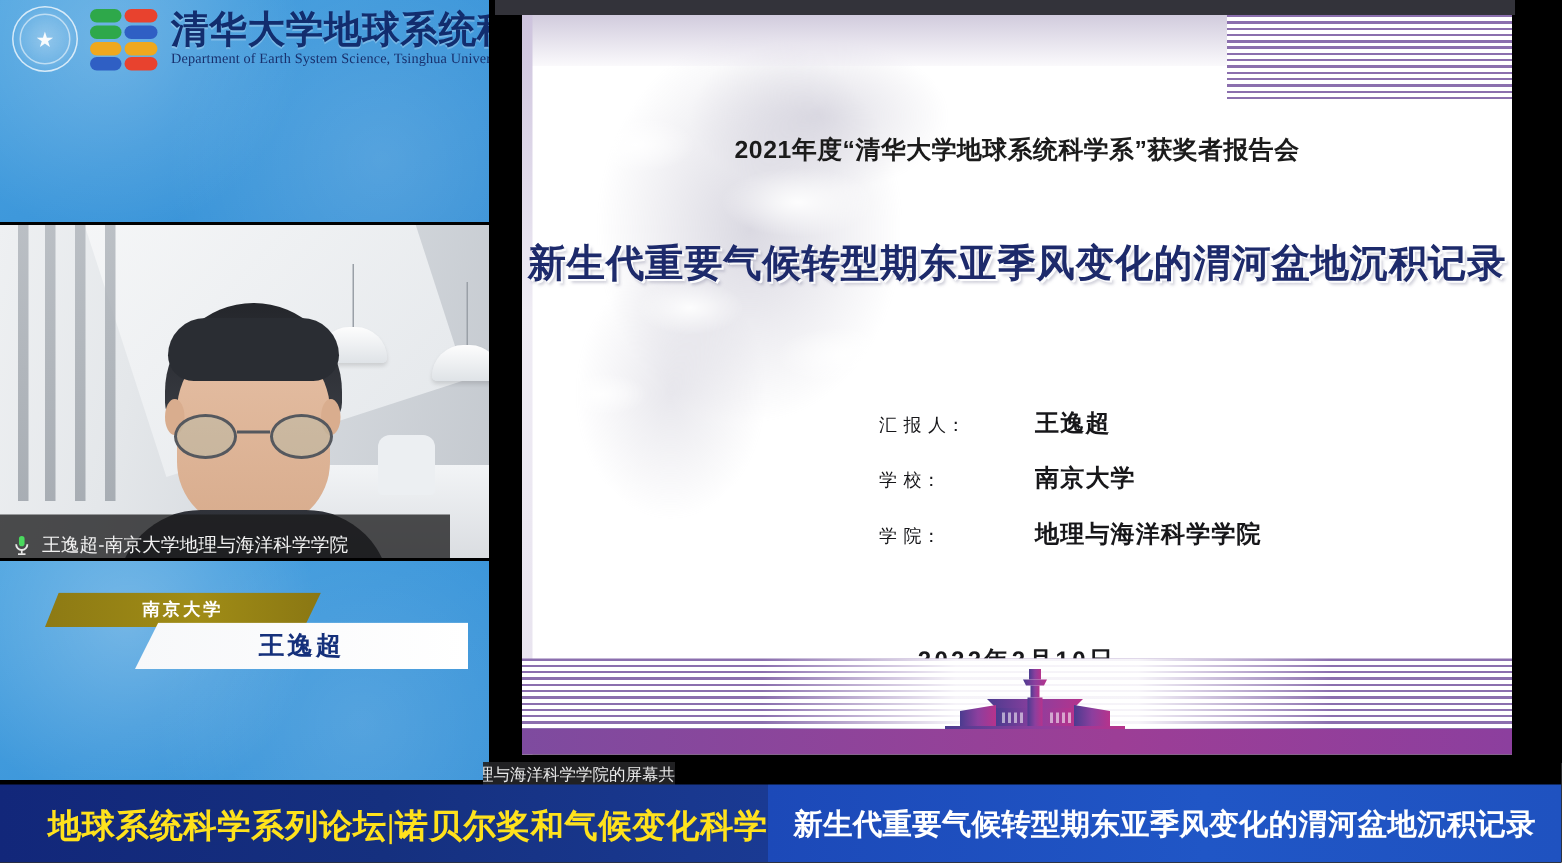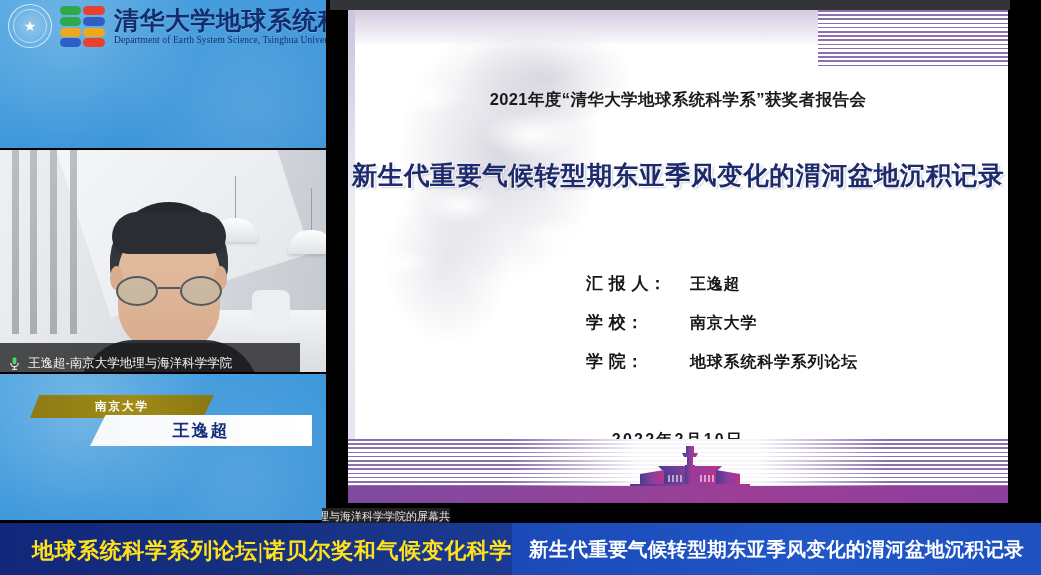--- a/index.html
+++ b/index.html
@@ -222,21 +222,21 @@
     font-size:16.5px; font-weight:bold; color:#1b1b1b; letter-spacing:.4px;
   }
   .slide-title {
     position:absolute; left:0; top:148px; width:660px; text-align:center;
     font-size:25.5px; font-weight:bold; color:#1d2a6b; letter-spacing:.6px;
     text-shadow:1.4px 1.4px 0 rgba(255,255,255,.92), 2.4px 2.4px 2px rgba(120,120,150,.35);
   }
   .info-block { position:absolute; left:238px; top:262px; }
   .info-row { display:flex; align-items:baseline; margin-bottom:16px; }
   .info-label {
-    width:104px; font-size:17px; font-weight:bold; color:#17171a;
+    width:104px; font-size:12px; font-weight:normal; color:#17171a;
     letter-spacing:.5px; white-space:nowrap;
   }
   .info-value { font-size:16px; font-weight:bold; color:#17171a; letter-spacing:.8px; white-space:nowrap; }
   .slide-date {
     position:absolute; left:0; top:420px; width:660px; text-align:center;
     font-size:16px; font-weight:bold; color:#18181b; letter-spacing:2.2px;
   }
 
   
   #share-tip {
@@ -366,21 +366,21 @@
       <div class="info-row">
         <div class="info-label">汇 报 人：</div>
         <div class="info-value">王逸超</div>
       </div>
       <div class="info-row">
         <div class="info-label">学    校：</div>
         <div class="info-value">南京大学</div>
       </div>
       <div class="info-row">
         <div class="info-label">学    院：</div>
-        <div class="info-value">地球系统科学系列论坛</div>
+        <div class="info-value">地理与海洋科学学院</div>
       </div>
     </div>
 
     <div class="slide-date">2022年2月10日</div>
 
     <div class="stripe-bottom"></div>
     <div class="stripe-fade"></div>
 
     <svg class="gate" viewBox="0 0 120 42">
       <defs>

